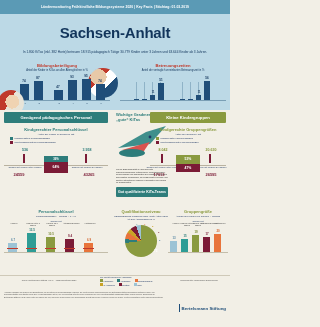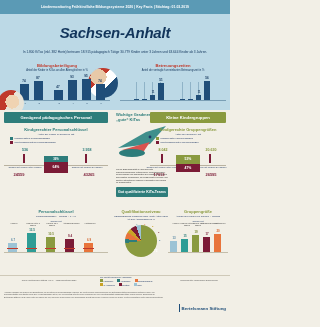--- a/index.html
+++ b/index.html
@@ -12,21 +12,21 @@
   .page{position:relative;width:230px;height:327px;}
 
   
   .topbar{
     height:14px;background:#5b9ab5;display:flex;align-items:center;justify-content:center;
   }
   .topbar span{font-size:3.4px;color:#ffffff;letter-spacing:.05px;font-weight:bold;}
   .titleband{
     height:36px;background:#bcd9e6;display:flex;align-items:center;justify-content:center;
   }
-  .titleband h1{margin:0;font-size:15px;font-weight:bold;color:#12355b;letter-spacing:-.2px;font-style:italic;}
+  .titleband h1{margin:0;font-size:15px;font-weight:bold;color:#12355b;letter-spacing:-.2px;}
   .subband{
     height:12px;background:#bcd9e6;display:flex;align-items:flex-start;justify-content:center;
   }
   .subband span{font-size:3.2px;color:#12355b;}
 
   
   .row1{position:relative;background:#bcd9e6;height:48px;}
   .panelhead{font-size:4.2px;font-weight:bold;color:#c0392b;text-align:center;margin:0;}
   .panelsub{font-size:2.6px;color:#12355b;text-align:center;margin:1px 0 0 0;}
 

